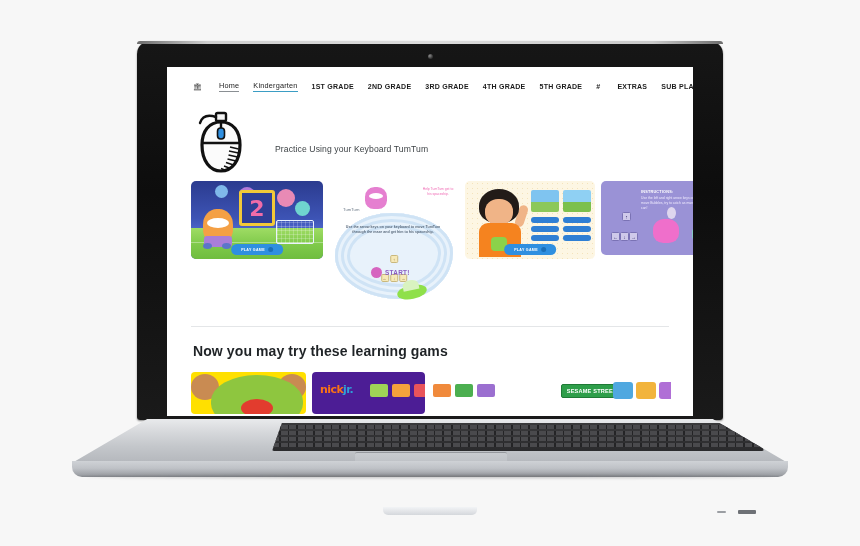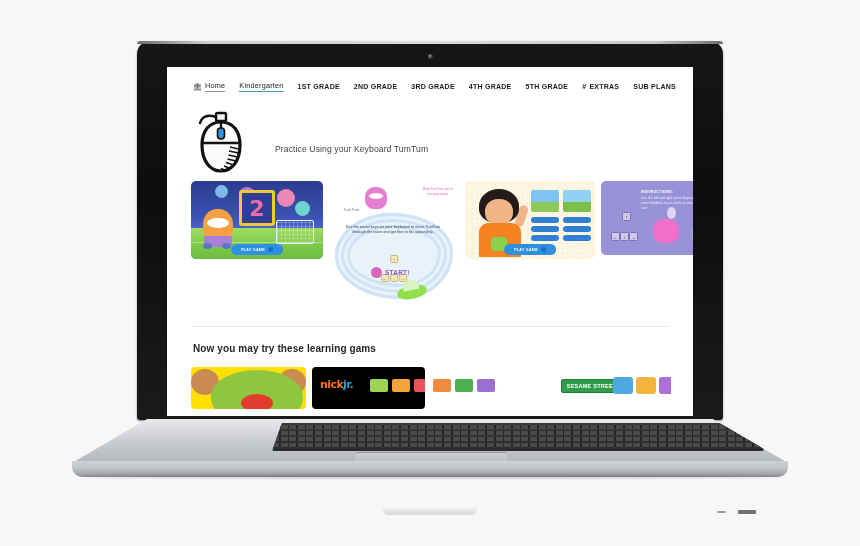--- a/index.html
+++ b/index.html
@@ -119,21 +119,21 @@
     padding: 9px 0 0 26px;
     height: 32px;
   }
   .nav-item {
     font-size: 7.3px;
     color: #1b1b1b;
     letter-spacing: .2px;
     white-space: nowrap;
     display: flex;
     align-items: center;
-    gap: 3px;
+    gap: 17px;
     padding-bottom: 2px;
   }
   .nav-item.home { font-weight: 400; }
   .nav-item.home .lbl { border-bottom: 1px solid #8a8f93; padding-bottom: 1px; }
   .nav-item.active .lbl {
     border-bottom: 1.4px solid #3b9dc4;
     padding-bottom: 1px;
     color: #1b1b1b;
   }
   .nav-item.caps { font-weight: 700; font-size: 7px; letter-spacing: .25px; }
@@ -252,29 +252,29 @@
   .c4-inst-title{position:absolute;left:40px;top:9px;font-size:3.8px;font-weight:700;color:#fff;letter-spacing:.2px;}
   .c4-inst{position:absolute;left:40px;top:15px;width:82px;font-size:3.4px;color:#efeaff;line-height:1.45;}
   .c4-monster{position:absolute;left:52px;top:38px;width:26px;height:24px;background:#ef6fcb;border-radius:44% 44% 40% 40%;}
   .c4-bal{position:absolute;left:66px;top:26px;width:9px;height:12px;background:#ded6ee;border-radius:50%;}
   .c4-btn{position:absolute;right:14px;top:48px;background:#86c7c2;color:#f4fbfa;font-size:3.6px;font-weight:700;padding:3px 8px;border-radius:2px;letter-spacing:.2px;}
 
   .divider{margin:0 24px;border-top:1px solid #e4e6e8;}
 
   .section-title{
     padding:16px 0 0 26px;
-    font-size:10px; font-weight:700; color:#1f2326; letter-spacing:.1px;
+    font-size:14px; font-weight:700; color:#1f2326; letter-spacing:.1px;
   }
 
   .bottom-row{
     display:flex; gap:6px; padding:13px 22px 0 24px;
   }
   .bt{height:42px;border-radius:4px;overflow:hidden;position:relative;}
   .bt1{width:132px;background:#ffe000;}
-  .bt2{width:130px;background:#000000;}
+  .bt2{width:130px;background:#4c1d95;}
   .bt3{width:130px;background:#fff;}
   .bt4{width:138px;background:#fff;}
 
   .croc{position:absolute;left:20px;top:3px;width:92px;height:52px;background:#8ec63f;border-radius:50% 50% 44% 44%;}
   .croc:after{content:'';position:absolute;left:30px;top:24px;width:32px;height:18px;background:#e23c2e;border-radius:50%;}
   .croc-arm{position:absolute;top:2px;width:28px;height:26px;background:#c98b52;border-radius:50%;}
   .croc-arm.l{left:0;} .croc-arm.r{right:0;}
 
   .nick{position:absolute;left:8px;top:11px;font-size:11px;font-weight:700;color:#f97316;letter-spacing:-.6px;font-family:"DejaVu Sans",sans-serif;}
   .nick .jr{color:#2f9fd8;}

